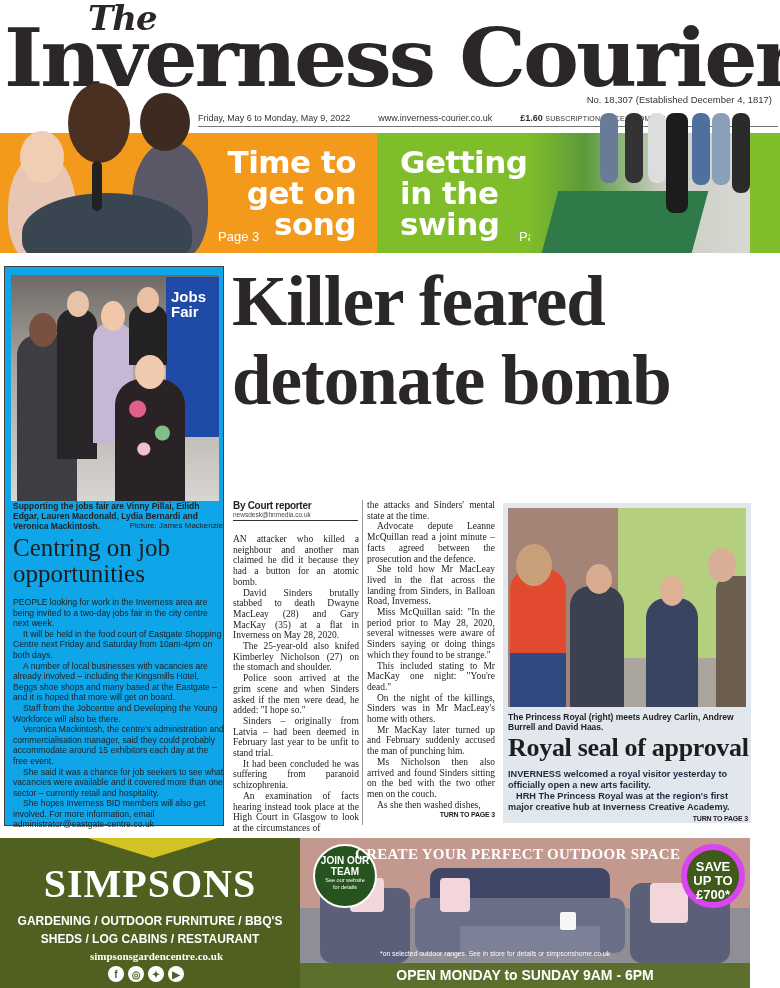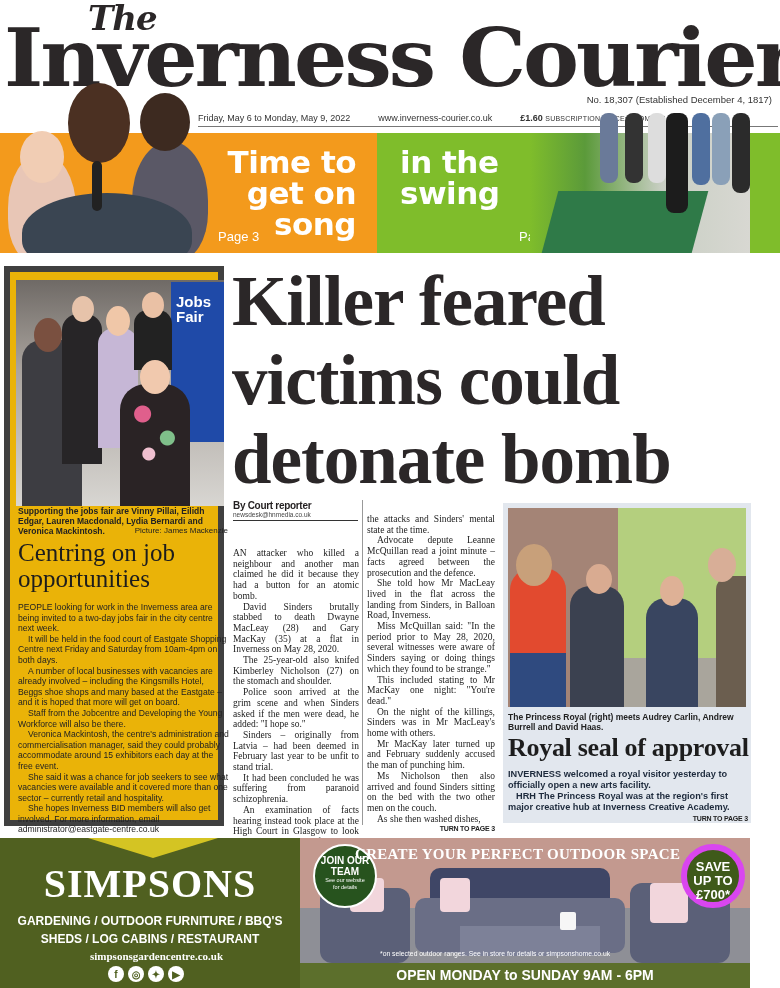--- a/index.html
+++ b/index.html
@@ -21,36 +21,36 @@
   .promo-orange { position: absolute; left: 0; top: 0; width: 377px; height: 120px; background: #f39a1c; }
   .promo-green { position: absolute; left: 377px; top: 0; width: 403px; height: 120px; background: #7fbd2b; }
   .promo-photo1 { position: absolute; left: 0; top: -50px; width: 215px; height: 170px; overflow: hidden; }
   .person { position: absolute; border-radius: 50% 50% 40% 40%; }
   .p-face { position: absolute; border-radius: 50%; }
   .promo-text { position: absolute; color: #fff; font-family: "DejaVu Sans", sans-serif; font-weight: bold; font-size: 31px; line-height: 31px; text-align: right; letter-spacing: -0.5px; }
   .promo-page { position: absolute; color: #fff; font-family: "Liberation Sans", sans-serif; font-size: 13px; }
   .golf-photo { position: absolute; left: 530px; top: -20px; width: 220px; height: 140px; overflow: hidden; }
 
   
-  .left-col { position: absolute; left: 4px; top: 266px; width: 220px; height: 560px; background: #eab308; border: 6px solid #404040; }
+  .left-col { position: absolute; left: 4px; top: 266px; width: 220px; height: 560px; background: #0ea5e9; border: 1px solid #404040; }
   .jobs-photo { position: absolute; left: 6px; top: 8px; width: 208px; height: 226px; background: #b9b7b3; overflow: hidden; }
   .caption { position: absolute; left: 8px; top: 234px; width: 210px; font-family: "Liberation Sans", sans-serif; font-size: 8.5px; line-height: 10px; font-weight: bold; color: #222; }
   .caption .credit { font-weight: normal; float: right; font-size: 8px; }
   .left-head { position: absolute; left: 8px; top: 268px; width: 212px; font-family: "Liberation Serif", serif; font-size: 25px; line-height: 26px; color: #1d1d1d; }
   .left-body { position: absolute; left: 8px; top: 330px; width: 212px; font-family: "Liberation Sans", sans-serif; font-size: 8.6px; line-height: 10.6px; color: #222; }
   .left-body p { text-indent: 10px; }
   .left-body p:first-child { text-indent: 0; }
 
   
   .headline { position: absolute; left: 232px; top: 262px; width: 548px; font-family: "Liberation Serif", serif; font-weight: bold; font-size: 71px; line-height: 79px; letter-spacing: -1px; color: #2b2728; }
   .byline { position: absolute; left: 233px; top: 500px; width: 125px; font-family: "Liberation Sans", sans-serif; }
   .byline .name { font-size: 10px; font-weight: bold; letter-spacing: -0.3px; }
   .byline .email { font-size: 6.5px; color: #444; }
   .byline .rule { height: 1px; background: #333; margin-top: 2px; }
-  .story-col { position: absolute; font-family: "Liberation Serif", serif; font-size: 9.5px; line-height: 10.7px; color: #222; text-align: justify; margin-top: 14px; }
+  .story-col { position: absolute; font-family: "Liberation Serif", serif; font-size: 9.5px; line-height: 10.7px; color: #222; text-align: justify; }
   .story-col p { text-indent: 10px; }
   .story-col p.no-indent { text-indent: 0; }
   .turn { font-family: "Liberation Sans", sans-serif; font-weight: bold; font-size: 7px; text-align: right; letter-spacing: -0.2px; }
   .col-divider { position: absolute; width: 1px; background: #999; }
 
   
   .royal { position: absolute; left: 503px; top: 503px; width: 248px; height: 320px; background: #e2e7ee; }
   .royal-photo { position: absolute; left: 5px; top: 5px; width: 238px; height: 199px; background: #8d9a8d; overflow: hidden; }
   .royal-cap { position: absolute; left: 5px; top: 209px; width: 240px; font-family: "Liberation Sans", sans-serif; font-size: 8.5px; line-height: 10px; font-weight: bold; color: #222; }
   .royal-head { position: absolute; left: 5px; top: 230px; width: 245px; font-family: "Liberation Serif", serif; font-weight: bold; font-size: 26px; color: #1d1d1d; letter-spacing: -0.3px; white-space: nowrap; }
@@ -106,20 +106,21 @@
   </div>
 
   <div class="promo-text" style="left:218px;top:14px;width:138px;">
     <div>Time to</div>
     <div>get on</div>
     <div>song</div>
   </div>
   <div class="promo-page" style="left:218px;top:96px;">Page 3</div>
 
   <div class="promo-text" style="left:400px;top:14px;text-align:left;">
+    <div>Getting</div>
     <div>in the</div>
     <div>swing</div>
   </div>
   <div class="promo-page" style="left:519px;top:96px;">Page 43</div>
 
   <div class="golf-photo">
     <div style="position:absolute;left:0;top:20px;width:220px;height:120px;background:linear-gradient(90deg,#7fbd2b 0%,#5b9a3a 25%,#c9cfc4 60%,#d8d8d2 100%);"></div>
     <div style="position:absolute;left:20px;top:78px;width:150px;height:62px;background:#2f7a48;transform:skewX(-15deg);"></div>
     <div style="position:absolute;left:70px;top:0;width:18px;height:70px;background:#6a7a99;border-radius:8px;"></div>
     <div style="position:absolute;left:95px;top:0;width:18px;height:70px;background:#333;border-radius:8px;"></div>
@@ -162,21 +163,20 @@
     <p>A number of local businesses with vacancies are already involved – including the Kingsmills Hotel, Beggs shoe shops and many based at the Eastgate – and it is hoped that more will get on board.</p>
     <p>Staff from the Jobcentre and Developing the Young Workforce will also be there.</p>
     <p>Veronica Mackintosh, the centre's administration and commercialisation manager, said they could probably accommodate around 15 exhibitors each day at the free event.</p>
     <p>She said it was a chance for job seekers to see what vacancies were available and it covered more than one sector – currently retail and hospitality.</p>
     <p>She hopes Inverness BID members will also get involved. For more information, email administrator@eastgate-centre.co.uk</p>
   </div>
 </div>
 
 <div class="headline">
   <div>Killer feared</div>
-  <div>victims could</div>
   <div>detonate bomb</div>
 </div>
 
 <div class="byline">
   <div class="name">By Court reporter</div>
   <div class="email">newsdesk@hnmedia.co.uk</div>
   <div class="rule"></div>
 </div>
 
 <div class="story-col" style="left:233px;top:534px;width:126px;">

